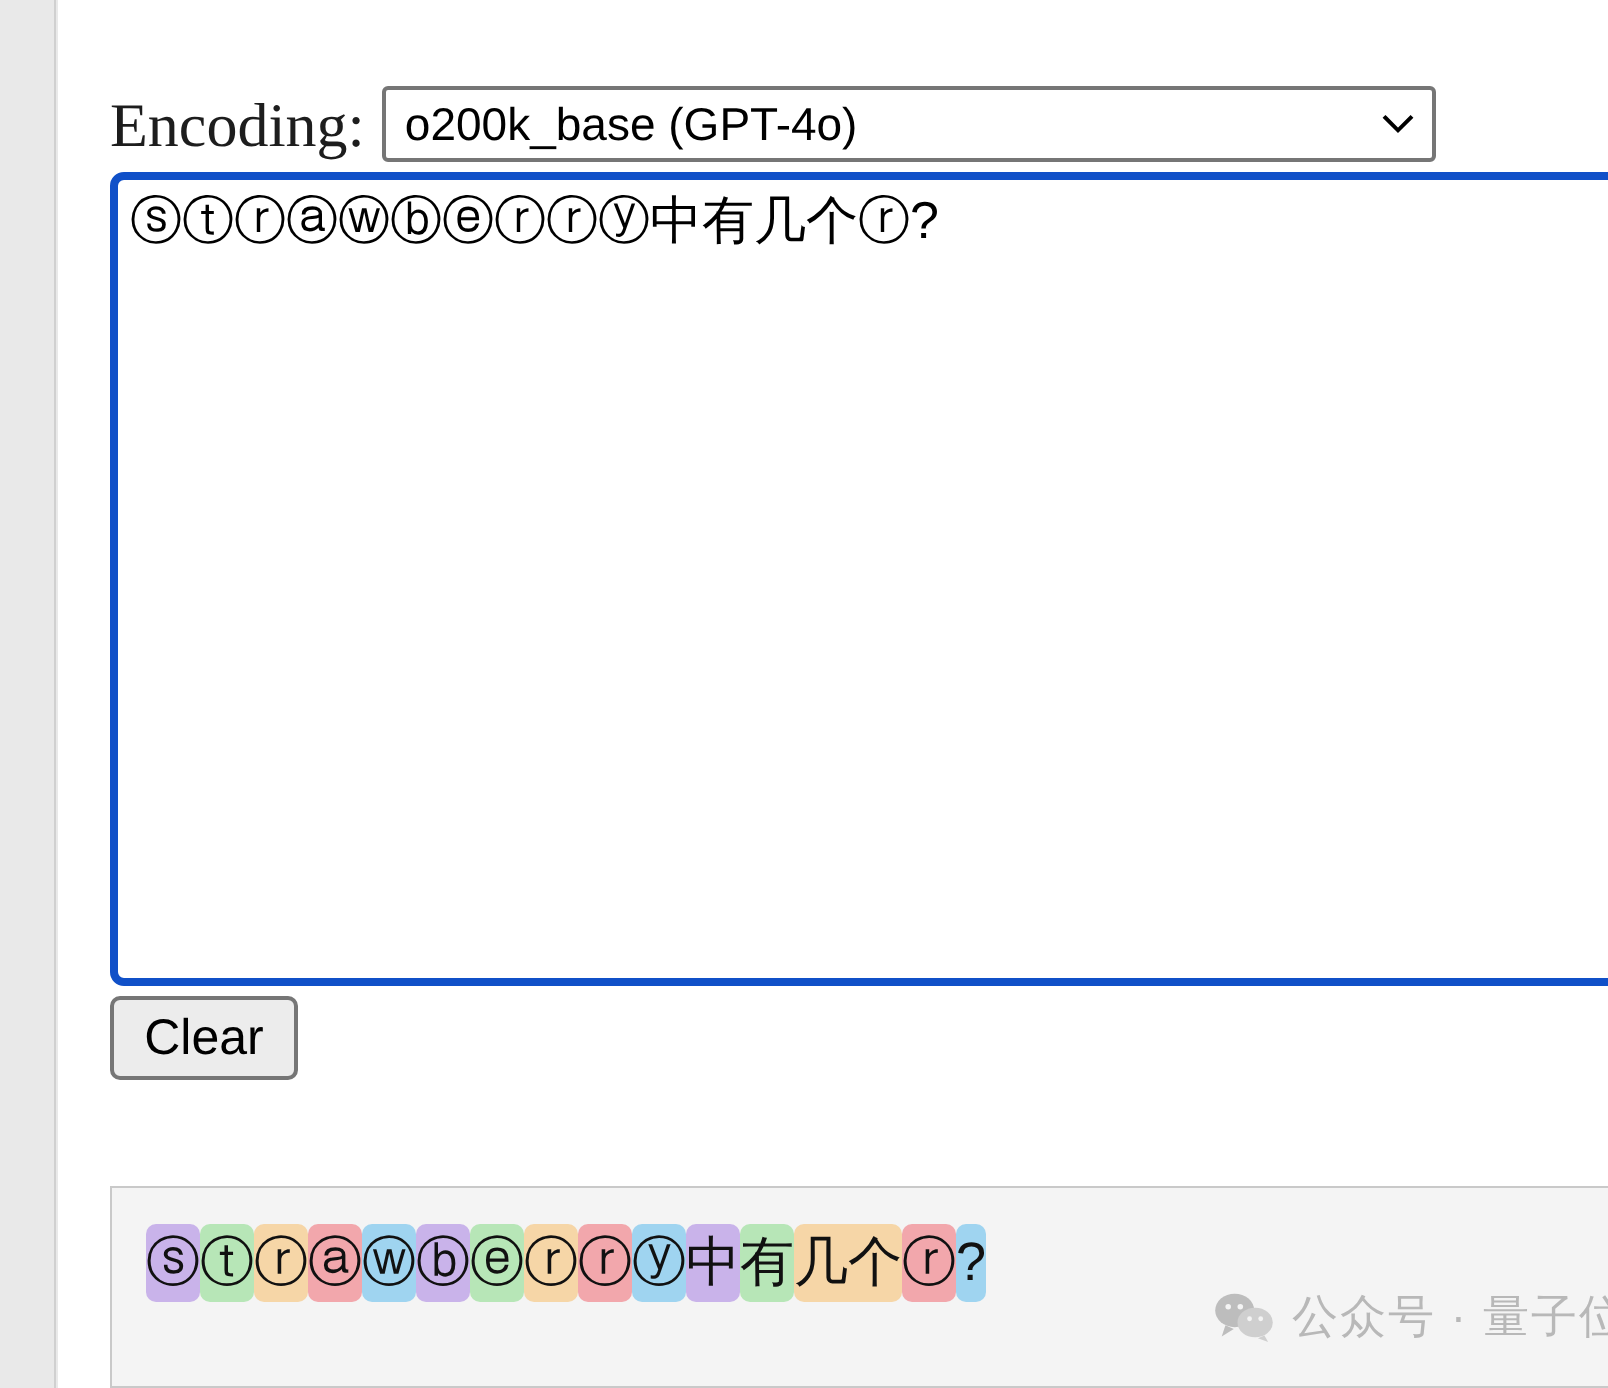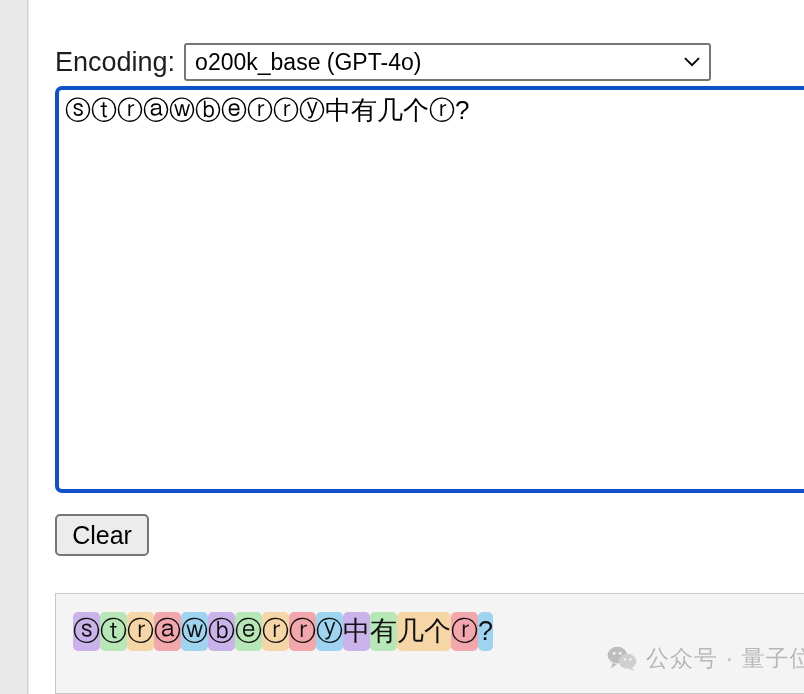--- a/index.html
+++ b/index.html
@@ -37,25 +37,26 @@
   
   #encoding-row {
     position: absolute;
     left: 26px;
     top: 40px;
     height: 44px;
     display: flex;
     align-items: center;
   }
   #encoding-label {
-    font-size: 27px;
+    font-size: 31px;
     color: #1d1d1d;
     letter-spacing: 0px;
     white-space: nowrap;
     line-height: 1;
+    font-family: Liberation Serif, serif;
   }
   #encoding-select {
     margin-left: 9px;
     width: 527px;
     height: 38px;
     box-sizing: border-box;
     border: 2px solid #767676;
     border-radius: 3px;
     background: #ffffff;
     display: flex;
@@ -95,21 +96,21 @@
     line-height: 1.18;
     color: #000000;
     white-space: pre-wrap;
     word-break: break-word;
   }
 
   
   #clear-button {
     position: absolute;
     left: 26px;
-    top: 514px;
+    top: 498px;
     min-width: 94px;
     height: 42px;
     box-sizing: border-box;
     background: #ececec;
     border: 2px solid #767676;
     border-radius: 5px;
     display: flex;
     align-items: center;
     justify-content: center;
     padding: 15px 14px;

